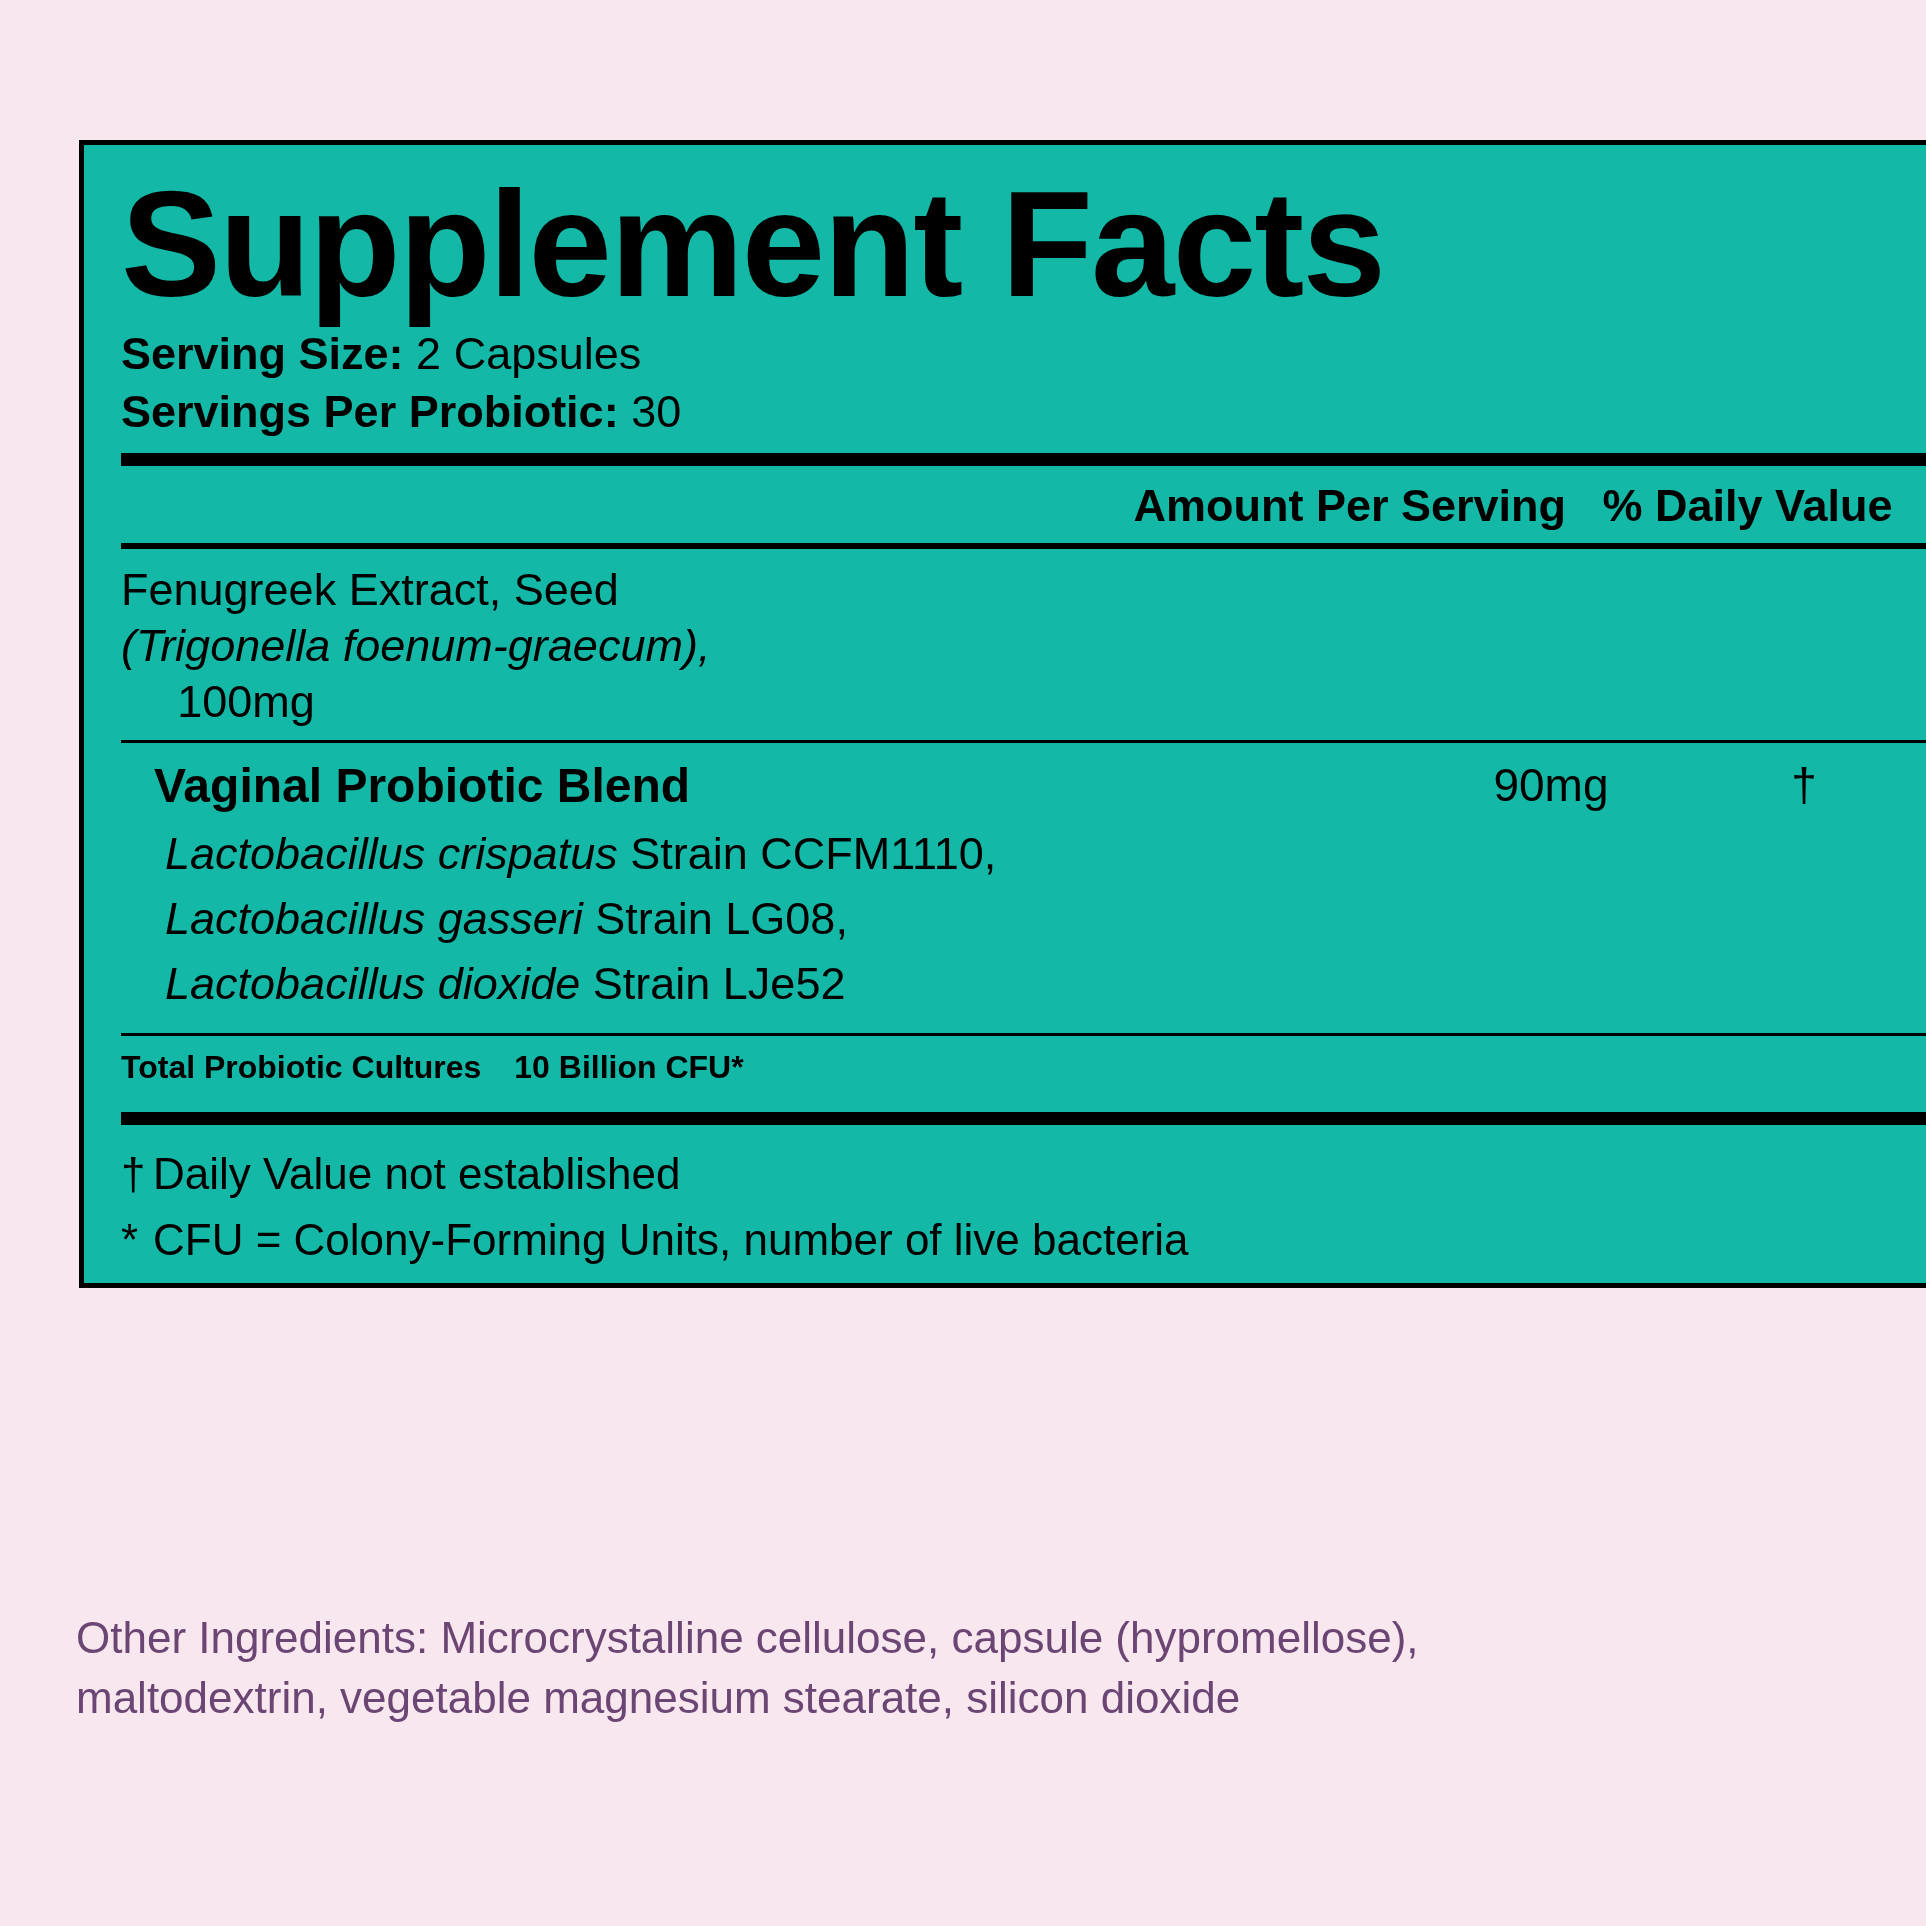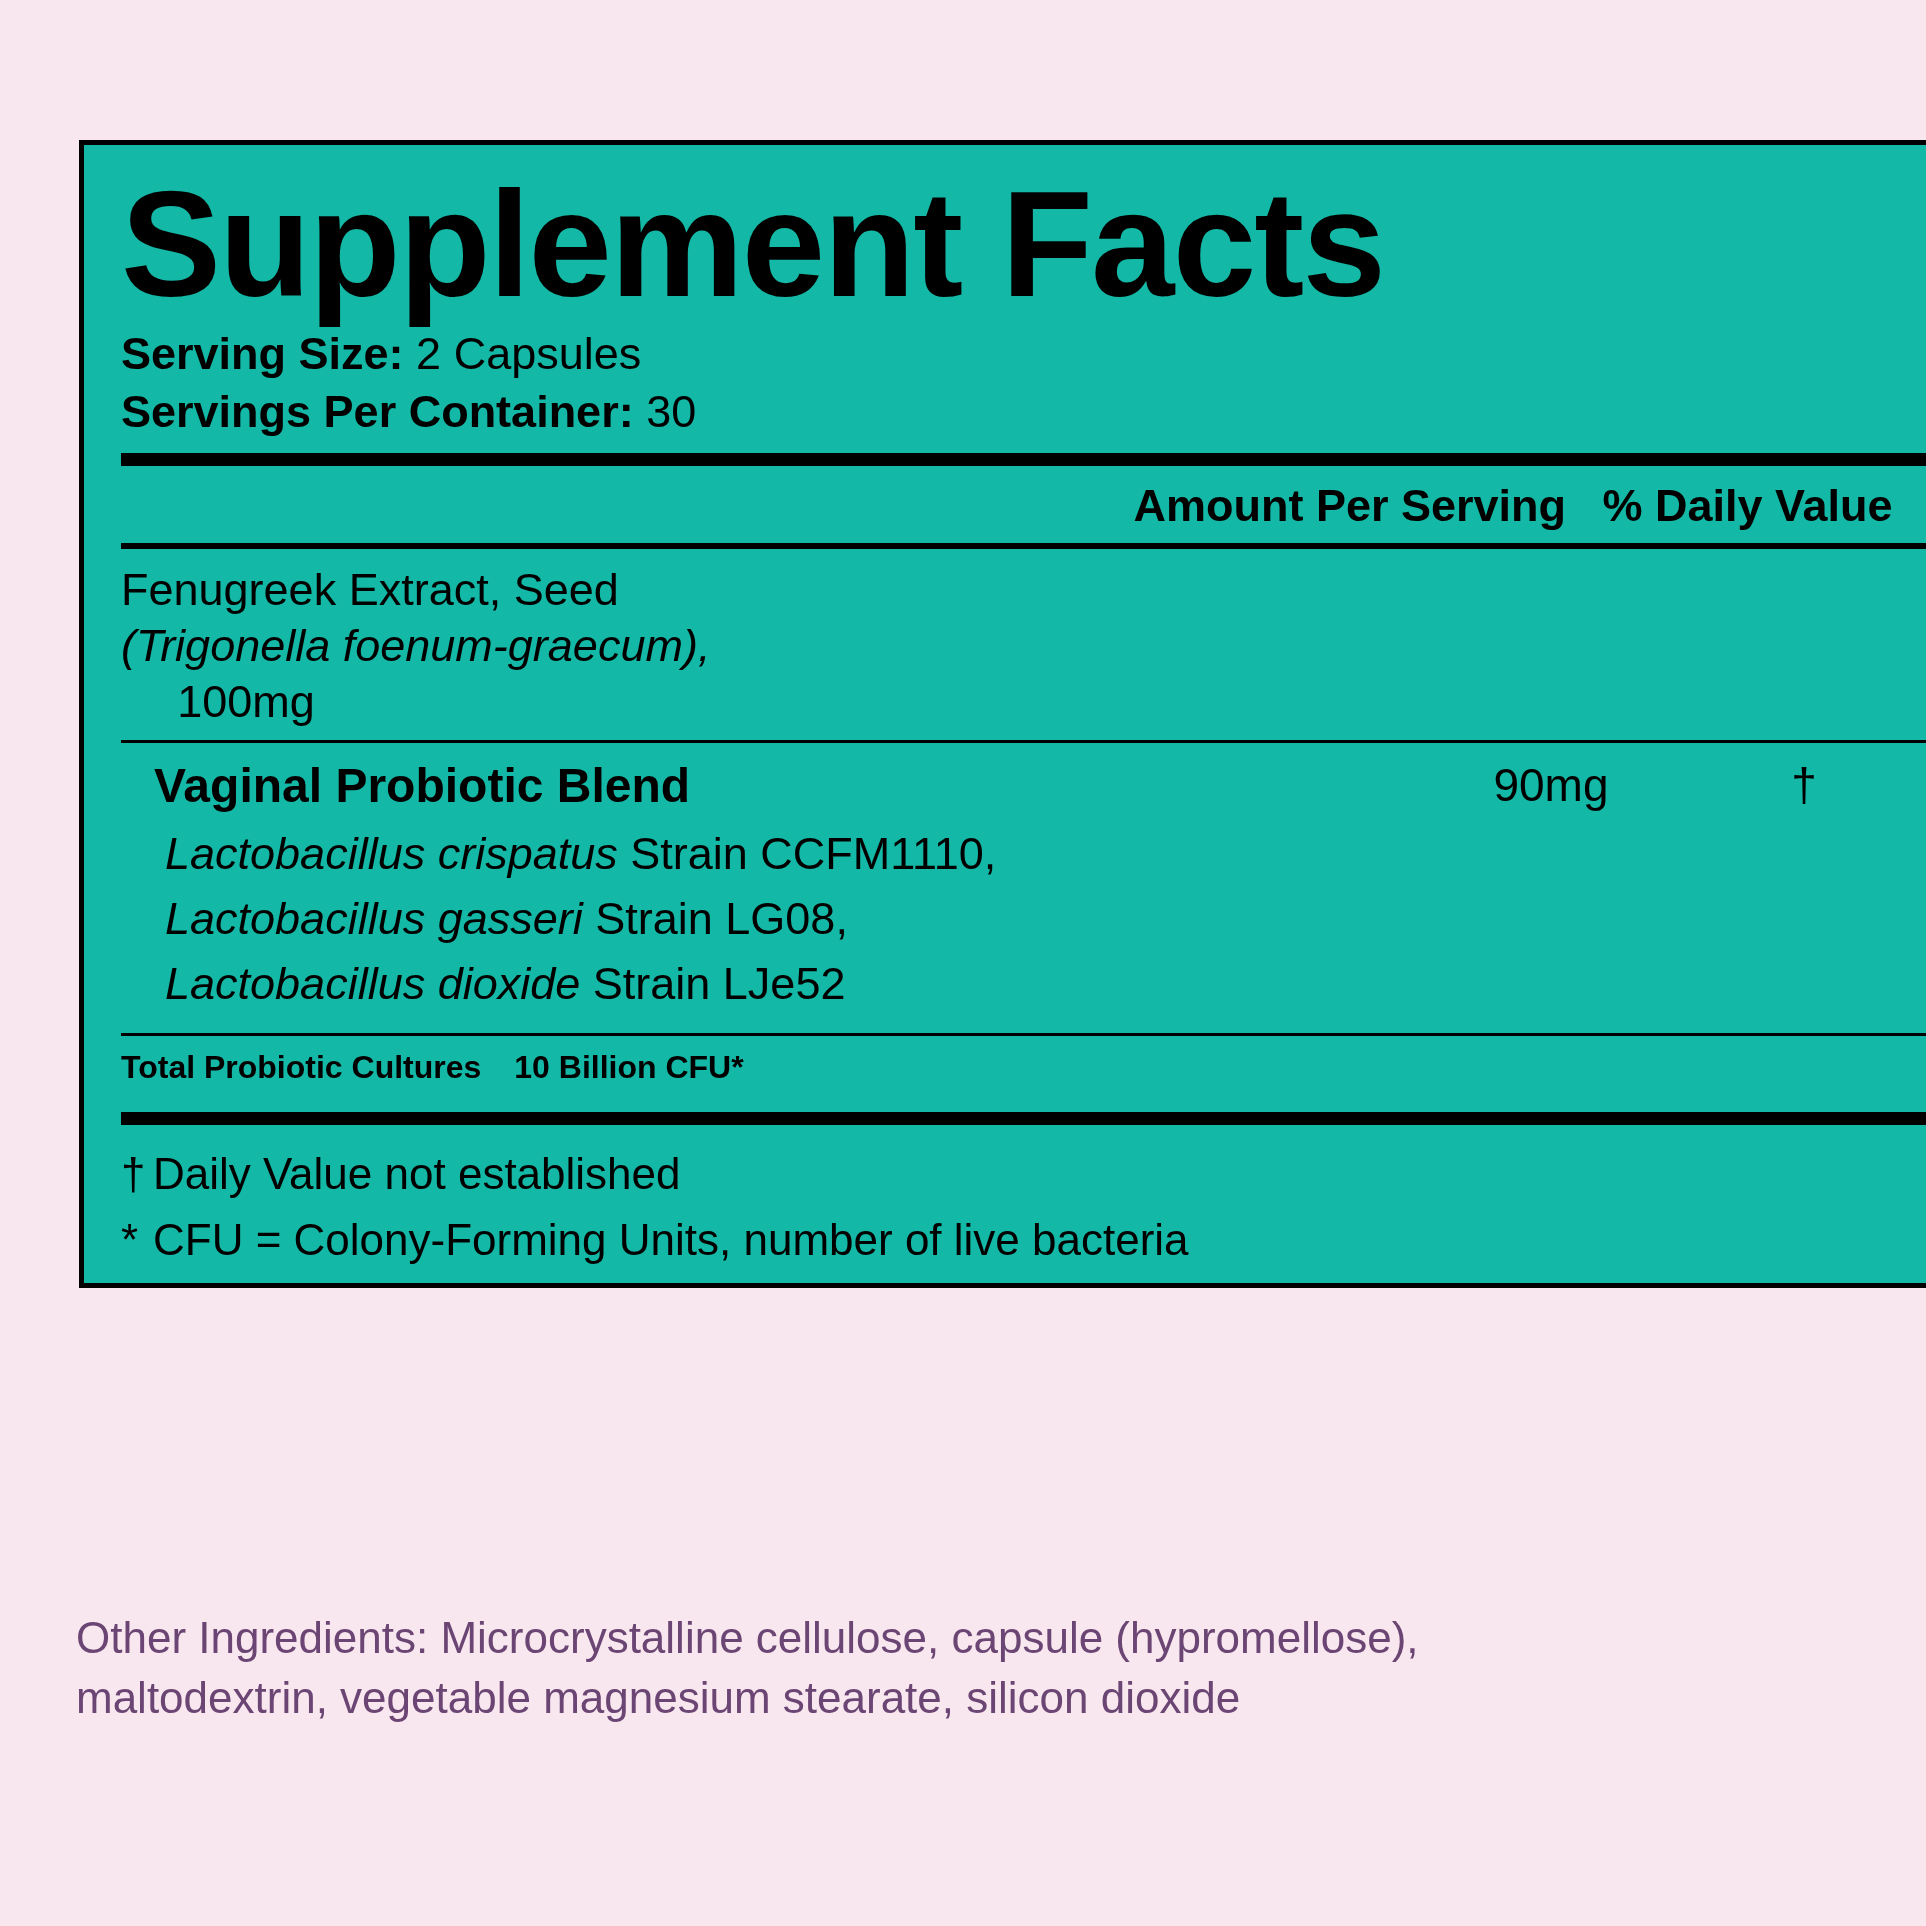--- a/index.html
+++ b/index.html
@@ -189,21 +189,21 @@
     <div class="panel-inner">
 
       <div class="sf-title">Supplement Facts</div>
 
       <div class="serving-line">
         <b>Serving Size:</b>
         <span>2 Capsules</span>
       </div>
 
       <div class="serving-line">
-        <b>Servings Per Container:</b>
+        <b>Servings Per Probiotic:</b>
         <span>30</span>
       </div>
 
       <div class="rule-thick"></div>
 
       <div class="hdr-row">
         <div class="hdr-amount">Amount Per Serving</div>
         <div class="hdr-dv">% Daily Value</div>
       </div>
 

